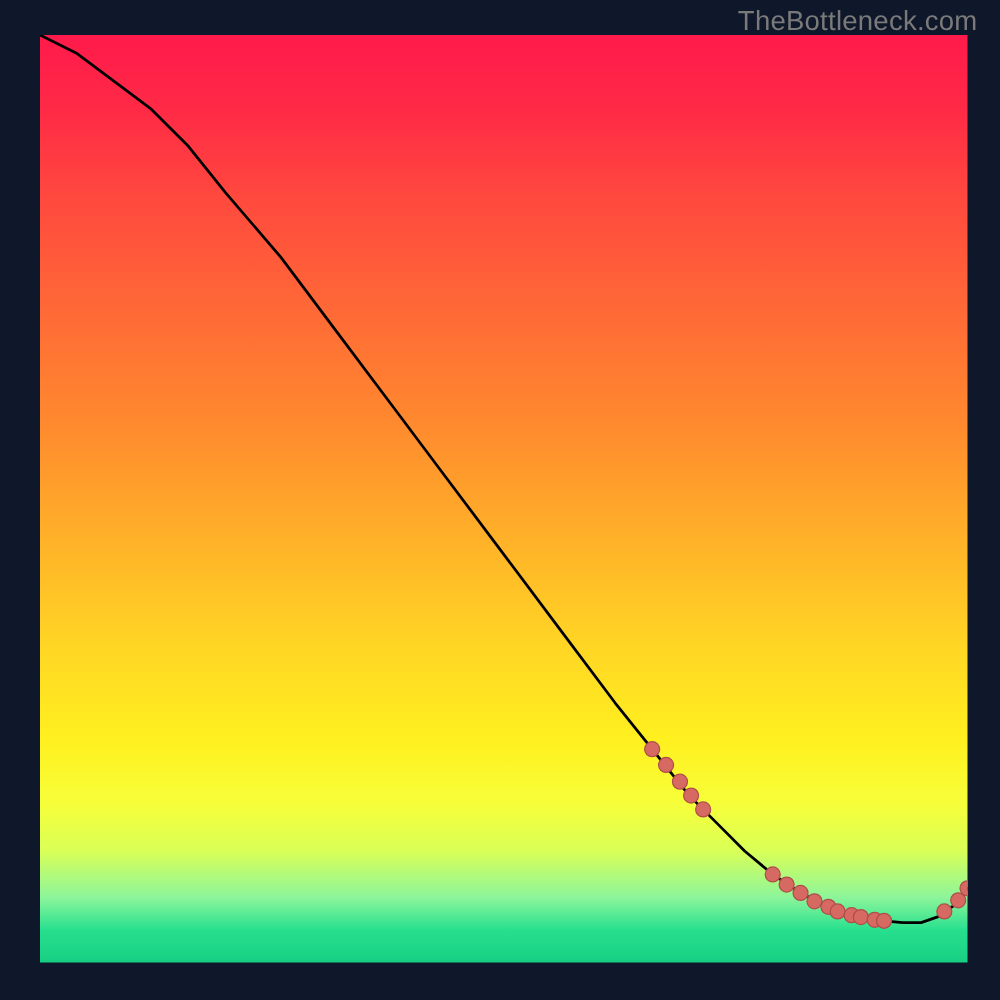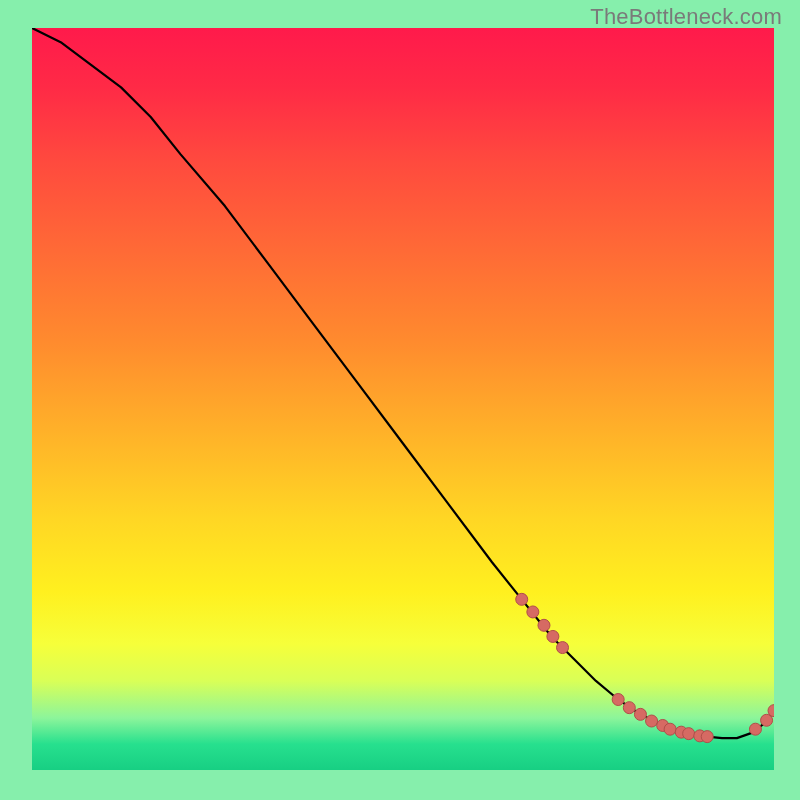--- a/index.html
+++ b/index.html
@@ -1,21 +1,21 @@
 <!DOCTYPE html>
 <html><head>
 <meta charset="utf-8">
 <style>
   * { margin: 0; padding: 0; box-sizing: border-box; }
   html, body { width: 800px; height: 800px; overflow: hidden; background: #000; }
   .stage {
     position: relative;
     width: 800px;
     height: 800px;
-    background: #86efac;
+    background: #0f172a;
   }
   .watermark {
     position: absolute;
     top: 4px;
     right: 18px;
     font-family: Arial, Helvetica, sans-serif;
     font-size: 22px;
     color: #7a7a7a;
     letter-spacing: 0.2px;
   }

